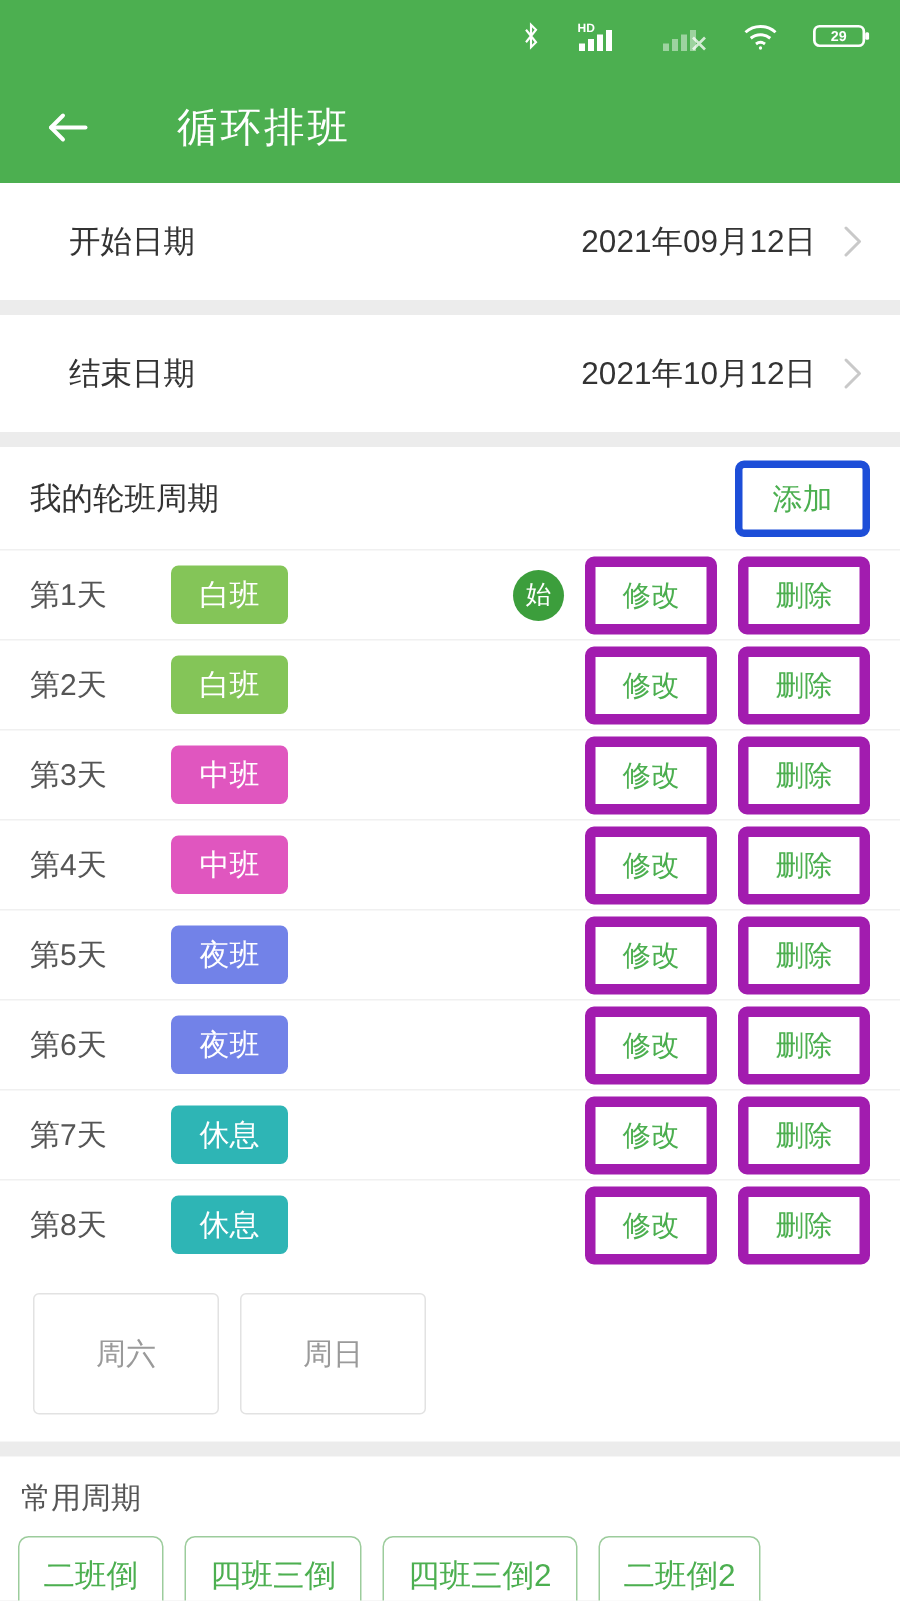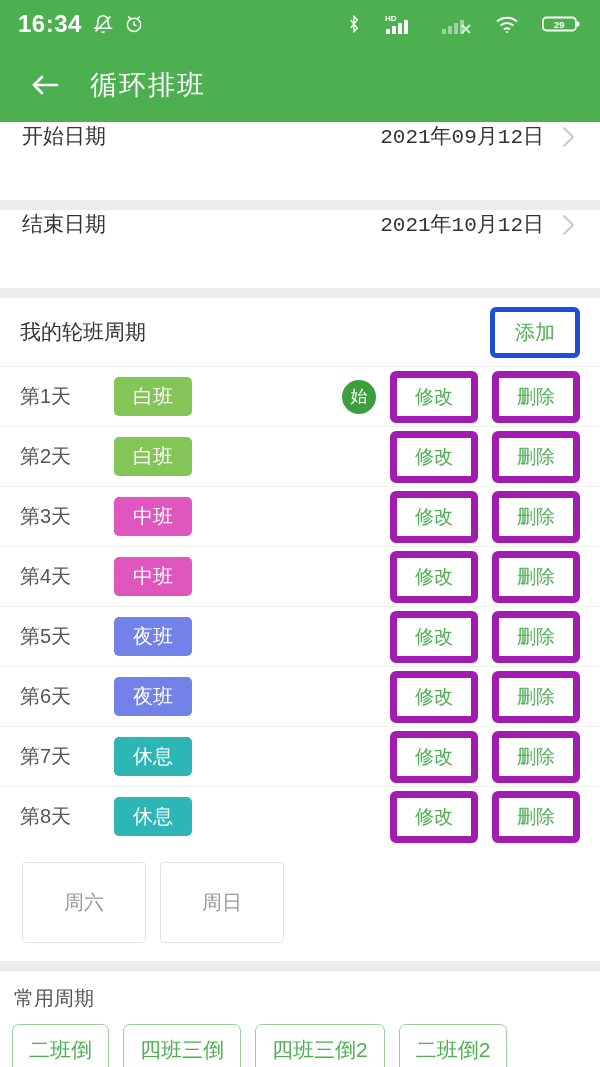--- a/index.html
+++ b/index.html
@@ -21,31 +21,31 @@
   .sb-time { font-size: 24px; font-weight: bold; letter-spacing: .5px; }
   .sb-right { margin-left: auto; display: flex; align-items: center; gap: 23px; }
   .ico { display: inline-block; line-height: 0; }
 
   
   .appbar {
     height: 74px; background: #4CAF50;
     display: flex; align-items: center; padding: 0 24px;
   }
   .back-btn { width: 42px; height: 42px; display: flex; align-items: center; justify-content: center; cursor: pointer; }
-  .appbar-title { color: #fff; font-size: 27px; margin-left: 24px; letter-spacing: 2px; }
+  .appbar-title { color: #fff; font-size: 27px; margin-left: 52px; letter-spacing: 2px; }
 
   
   .card { background: #fff; margin-bottom: 10px; }
 
   .date-row {
-    height: 78px; display: flex; align-items: flex-start;
-    padding: 0 22px; cursor: pointer;
+    height: 78px; display: flex; align-items: center;
+    padding: 0 22px; cursor: pointer; margin-left: 24px;
   }
   .date-label { font-size: 21px; color: #333; }
-  .date-value { margin-left: auto; font-size: 21px; color: #333; font-family: Liberation Mono, monospace; }
+  .date-value { margin-left: auto; font-size: 21px; color: #333; }
   .chev { margin-left: 16px; line-height: 0; }
 
   
   .cycle-head {
     height: 68px; display: flex; align-items: center;
     padding: 16px 20px;
   }
   .cycle-title { font-size: 21px; color: #333; }
   .btn-add {
     margin-left: auto;
@@ -106,38 +106,20 @@
     font-size: 21px; padding: 11px 16px;
     white-space: nowrap; font-family: inherit; cursor: pointer;
   }
 </style>
 </head>
 <body>
 
 <div class="screen">
 
   <div class="statusbar">
-    <div class="sb-left">
-      <span class="sb-time">16:34</span>
-      <span class="ico">
-        <svg width="20" height="20" viewBox="0 0 24 24" fill="none" stroke="#ffffff" stroke-width="1.8">
-          <path d="M18 8A6 6 0 0 0 6 8c0 7-3 9-3 9h18s-3-2-3-9"></path>
-          <path d="M10.3 21a1.9 1.9 0 0 0 3.4 0"></path>
-          <line x1="3" y1="21" x2="21" y2="3" stroke-width="2"></line>
-        </svg>
-      </span>
-      <span class="ico">
-        <svg width="20" height="20" viewBox="0 0 24 24" fill="none" stroke="#ffffff" stroke-width="1.8">
-          <circle cx="12" cy="13" r="8"></circle>
-          <polyline points="12,9 12,13 15,14"></polyline>
-          <line x1="5" y1="3" x2="8" y2="5.5"></line>
-          <line x1="19" y1="3" x2="16" y2="5.5"></line>
-        </svg>
-      </span>
-    </div>
     <div class="sb-right">
       <span class="ico">
         <svg width="16" height="20" viewBox="0 0 16 24" fill="none" stroke="#ffffff" stroke-width="1.7">
           <path d="M4 7l8 10-4 4V3l4 4-8 10"></path>
         </svg>
       </span>
       <span class="ico">
         <svg width="34" height="22" viewBox="0 0 34 22">
           <text x="0" y="8" font-size="8" font-family="Liberation Sans, sans-serif" font-weight="bold" fill="#ffffff">HD</text>
           <rect x="1" y="16" width="4" height="5" fill="#ffffff"></rect>

